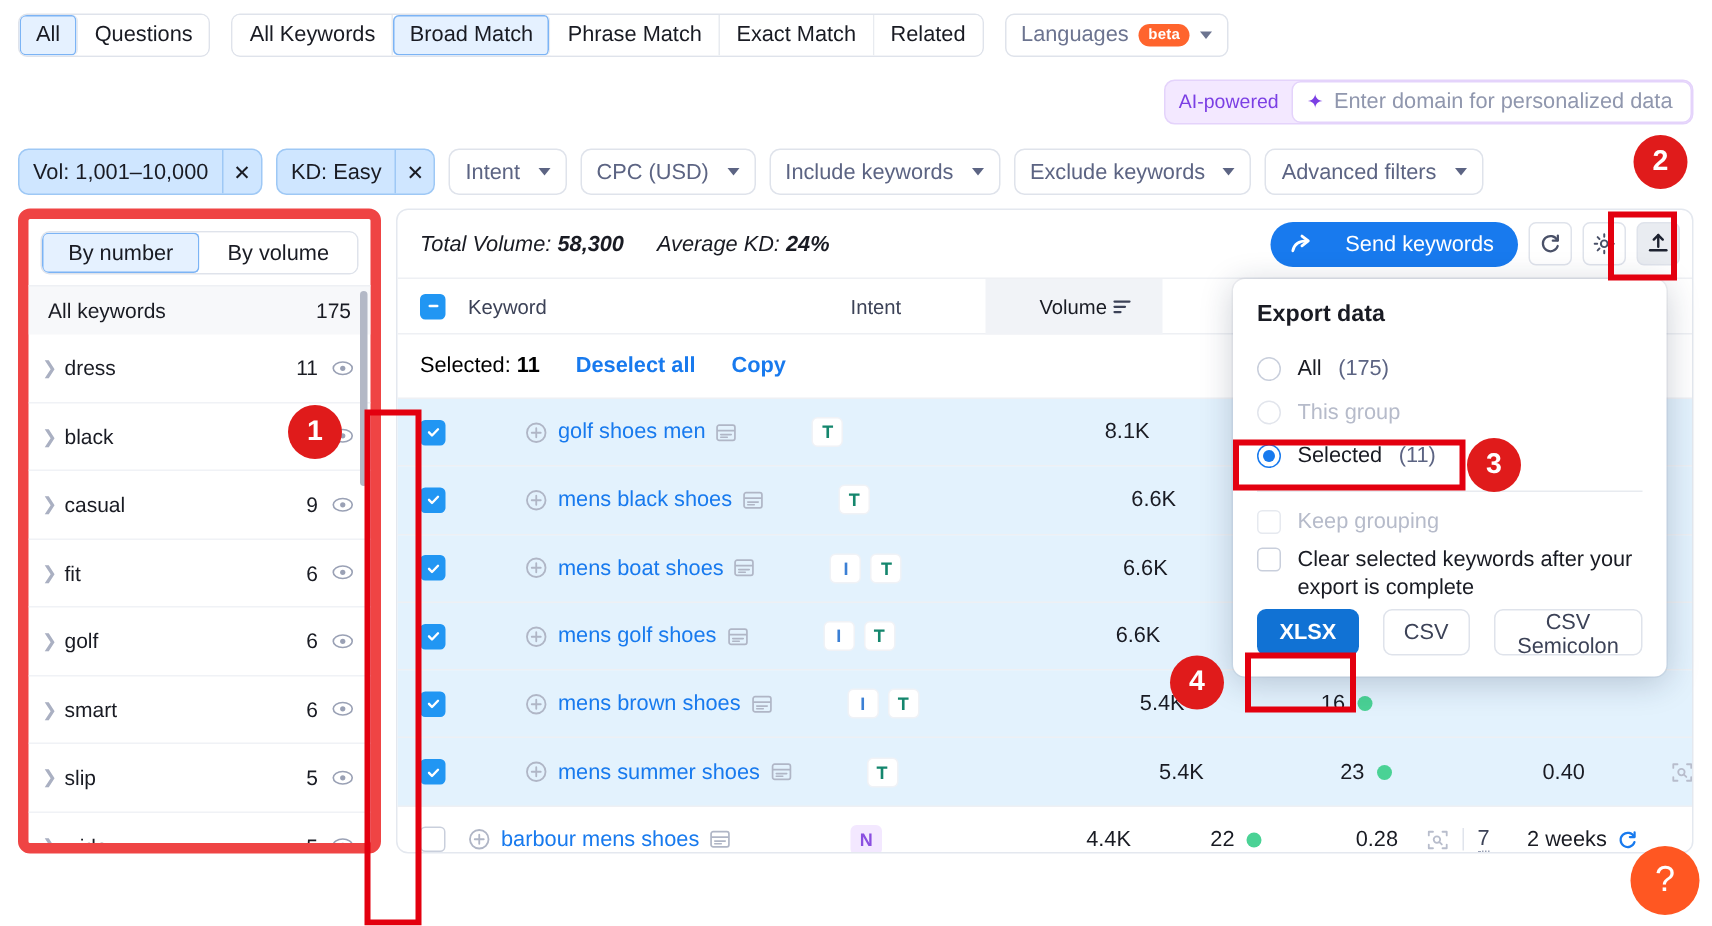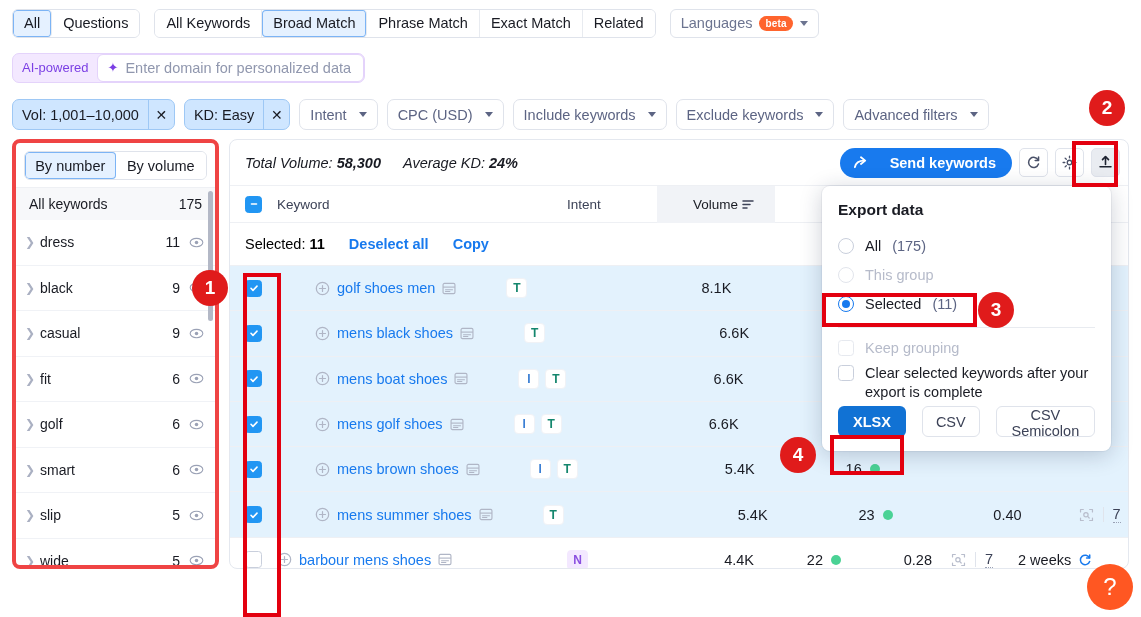--- a/index.html
+++ b/index.html
@@ -43,21 +43,21 @@
   }
   .langbox .lbl { font-size: 14.5px; color: #6c7490; }
   .beta {
     background: #ff642d; color: #fff; font-size: 10px; font-weight: bold;
     border-radius: 9px; padding: 2px 6px 2px 6px; letter-spacing: .2px;
   }
   .chev { width: 0; height: 0; border-left: 4.5px solid transparent;
           border-right: 4.5px solid transparent; border-top: 5px solid #6c7490; }
 
   
-  .aibar { padding: 0 12px; height: 45px; display: flex; align-items: center; }
+  .aibar { padding: 0 12px; height: 45px; display: flex; align-items: center; justify-content: flex-end; }
   .aiwrap {
     display: flex; align-items: center;
     background: #f3e8ff; border: 1px solid #e4d3fb; border-radius: 7px;
     height: 30px; padding: 0 0 0 9px;
   }
   .aitag { font-size: 13px; color: #7b3fe4; padding-right: 9px; white-space: nowrap; }
   .aiinput {
     display: flex; align-items: center; gap: 7px;
     background: #fff; border: 1px solid #e4d3fb;
     border-radius: 6px; height: 28px; padding: 0 12px 0 9px;
@@ -90,21 +90,21 @@
     border: 1px solid #dfe3eb; border-radius: 7px;
     background: #fff; height: 31px; padding: 0 10px;
     font-size: 14.5px; color: #5c6483; cursor: pointer; white-space: nowrap;
   }
   .chip .chev { border-top-color: #5c6483; }
 
   
   .body { display: flex; gap: 10px; padding: 0 12px; height: 430px; }
 
   .sidebar {
-    width: 207px; border: 4px solid #ef4444; border-radius: 8px;
+    width: 242px; border: 7px solid #ef4444; border-radius: 8px;
     background: #fff; overflow: hidden; position: relative; flex: none;
   }
   .segwrap { padding: 8px 8px 7px 8px; }
   .seg {
     display: flex; border: 1px solid #dfe3eb; border-radius: 6px;
     overflow: hidden; height: 29px;
   }
   .seg .s {
     flex: 1; display: flex; align-items: center; justify-content: center;
     font-size: 14.5px; color: #191b23; cursor: pointer; background: #fff;
@@ -141,21 +141,21 @@
     display: flex; align-items: center; height: 46px;
     padding: 0 8px 0 15px; border-bottom: 1px solid #eef0f4;
   }
   .tbar .stat { font-size: 14.5px; color: #191b23; margin-right: 22px; font-style: italic; }
   .tbar .stat b { font-weight: bold; }
   .tbar .sp { flex: 1; }
   .sendbtn {
     display: flex; align-items: center; gap: 22px;
     background: #187aee; color: #fff; border-radius: 17px;
     height: 30px; padding: 0 16px 0 13px; font-size: 14.5px;
-    font-weight: bold; cursor: pointer; border: none; white-space: nowrap;
+    font-weight: normal; cursor: pointer; border: none; white-space: nowrap;
   }
   .iconbtn {
     width: 29px; height: 29px; border: 1px solid #dfe3eb; border-radius: 5px;
     background: #fff; display: flex; align-items: center; justify-content: center;
     margin-left: 7px; cursor: pointer; color: #4a5168;
   }
   .iconbtn.pressed { background: #e9ecf1; }
 
   .thead {
     display: flex; align-items: center; height: 37px;

